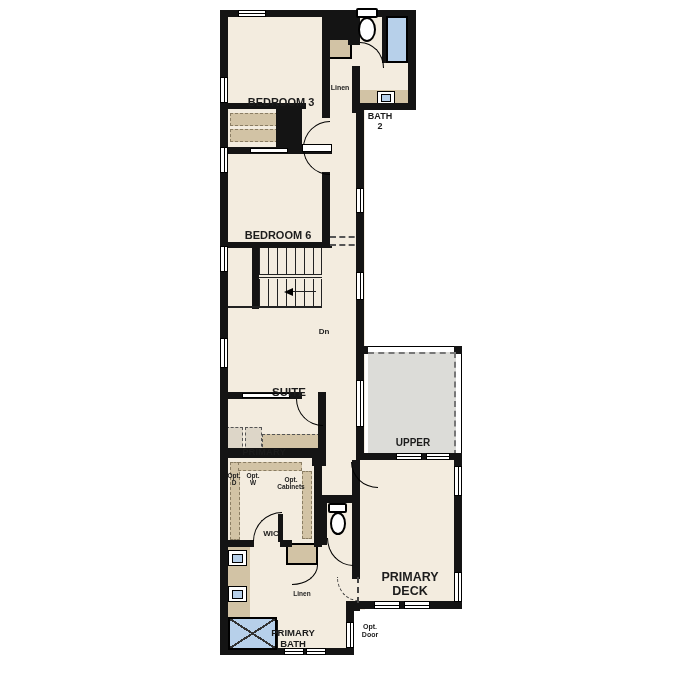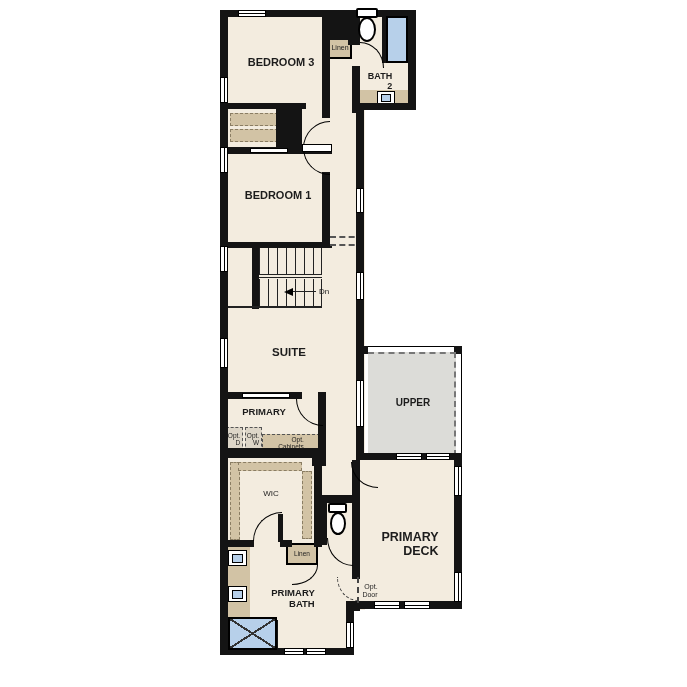--- a/index.html
+++ b/index.html
@@ -19,22 +19,22 @@
         background-size:100% 1px;background-position:center;background-repeat:no-repeat;}
   .winv{background-color:#fff;border:1px solid #000;background-image:linear-gradient(#000,#000);
         background-size:1px 100%;background-position:center;background-repeat:no-repeat;}
   .arc{border:0 solid #000;background:transparent;}
   .arc-bl{border-width:0 0 1px 1px;border-radius:0 0 0 100%;}
   .arc-br{border-width:0 1px 1px 0;border-radius:0 0 100% 0;}
   .arc-tl{border-width:1px 0 0 1px;border-radius:100% 0 0 0;}
   .arc-tr{border-width:1px 1px 0 0;border-radius:0 100% 0 0;}
   .arc-dash{border-style:dashed;border-color:#444;}
   .leaf{background:#fff;border:1px solid #000;}
-  .lbl{color:var(--text);font-weight:bold;text-align:right;line-height:1.15;white-space:nowrap;}
-  .lbl.light{font-weight:normal;}
+  .lbl{color:var(--text);font-weight:bold;text-align:center;line-height:1.15;white-space:nowrap;margin-top:40px;}
+  .lbl.light{font-weight:bold;}
   .ctr{transform:translate(-50%,-50%);}
   .stair{background:repeating-linear-gradient(90deg,#222 0 1px,var(--floor) 1px 9px);border-right:1px solid #222;}
   .dash-open{border-top:2px dashed #555;border-bottom:2px dashed #555;background:var(--floor);}
   .dashedbox{border:1px dashed #555;background:#ddd6c8;}
   .cabbox{border:1px dashed #555;background:var(--tan);}
   .deckpad{background:var(--deck);border-top:2px dashed #777;border-right:2px dashed #777;}
   .frame{background:#fff;border:1px solid #000;}
   .tub{background:var(--blue);border:2px solid #000;}
   .shower{border:2px solid #000;background:
     linear-gradient(to top right, rgba(0,0,0,0) calc(50% - 1px), #333 calc(50% - 1px), #333 calc(50% + 1px), rgba(0,0,0,0) calc(50% + 1px)),
@@ -168,21 +168,21 @@
   <div class="abs arc arc-bl" style="left:351px;top:462px;width:27px;height:26px"></div>
   <div class="abs arc arc-bl arc-dash" style="left:337px;top:577px;width:21px;height:24px"></div>
   <div class="abs dashleaf" style="left:357px;top:577px;width:2px;height:26px"></div>
 
   <div class="abs lbl ctr" style="left:281px;top:62px;font-size:11px">BEDROOM 3</div>
   <div class="abs lbl ctr light" style="left:340px;top:48px;font-size:7px">Linen</div>
   <div class="abs lbl ctr" style="left:380px;top:81px;font-size:9px">
     <div>BATH</div>
     <div>2</div>
   </div>
-  <div class="abs lbl ctr" style="left:278px;top:195px;font-size:11px">BEDROOM 1</div>
+  <div class="abs lbl ctr" style="left:278px;top:195px;font-size:11px">BEDROOM 6</div>
   <div class="abs lbl ctr light" style="left:324px;top:292px;font-size:8px">Dn</div>
   <div class="abs lbl ctr" style="left:289px;top:353px;font-size:11.5px">SUITE</div>
   <div class="abs lbl ctr" style="left:264px;top:412px;font-size:9.5px">PRIMARY</div>
   <div class="abs lbl ctr light" style="left:234px;top:439px;font-size:6.5px">
     <div>Opt.</div>
     <div>D</div>
   </div>
   <div class="abs lbl ctr light" style="left:253px;top:439px;font-size:6.5px">
     <div>Opt.</div>
     <div>W</div>

